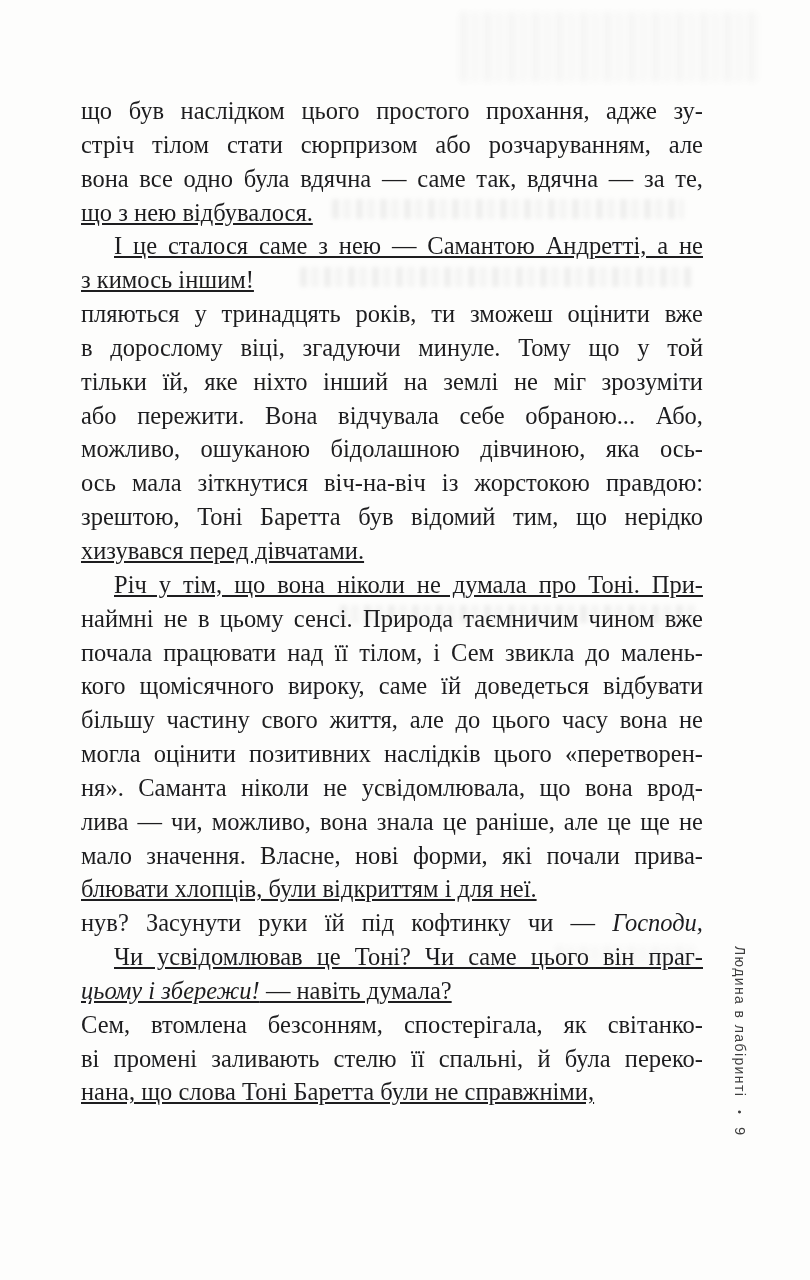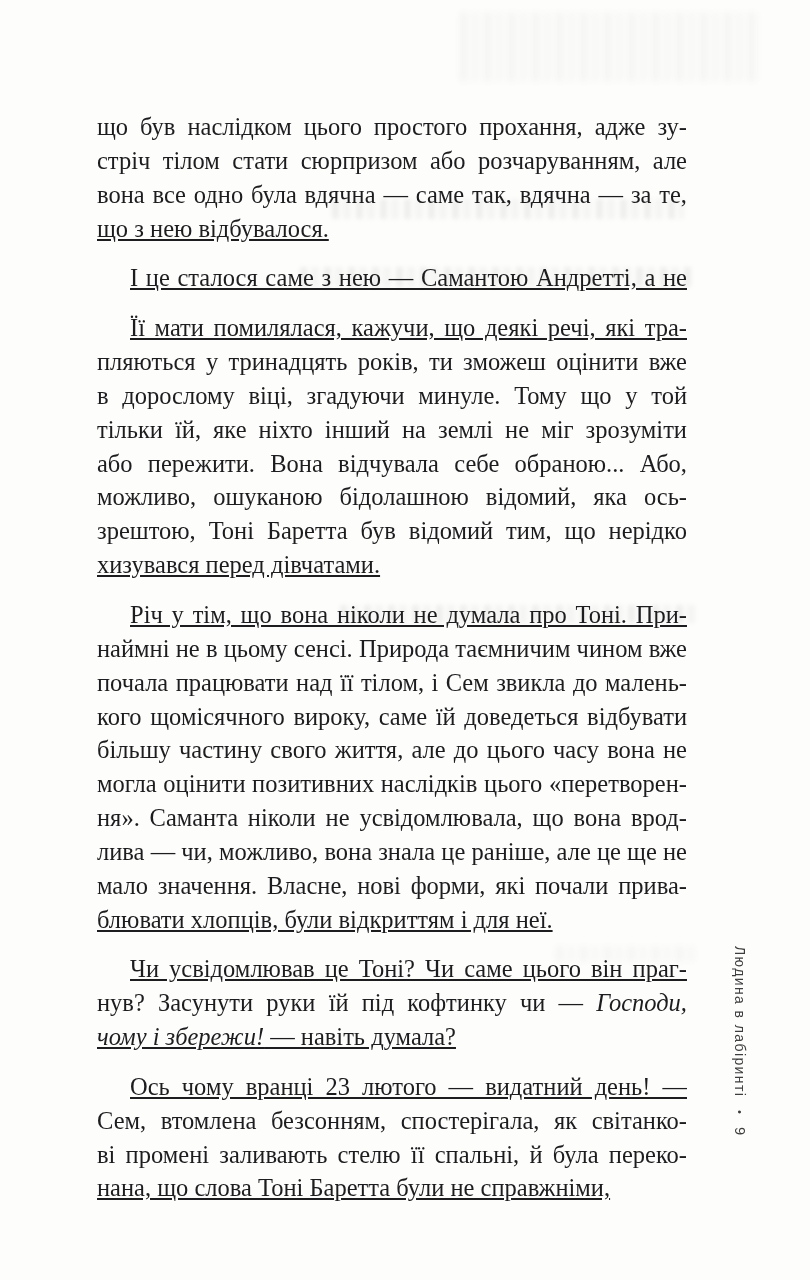--- a/index.html
+++ b/index.html
@@ -16,21 +16,21 @@
     inset: 0;
   }
   .text-block {
     position: absolute;
     left: 81px;
     top: 94px;
     width: 622px;
     color: var(--ink, #1d1d1f);
     font-size: 24.5px;
   }
-  .paragraph { margin: 16px; }
+  .paragraph { margin: 0; }
   .line {
     height: 33.85px;
     line-height: 33.85px;
     text-align: justify;
     text-align-last: justify;
     overflow: hidden;
     white-space: normal;
   }
   .line.last {
     text-align-last: left;
@@ -93,50 +93,50 @@
 
   <div class="text-block">
       <div class="paragraph">
         <div class="line"><span>що був наслідком цього простого прохання, адже зу-</span></div>
         <div class="line"><span>стріч тілом стати сюрпризом або розчаруванням, але</span></div>
         <div class="line"><span>вона все одно була вдячна — саме так, вдячна — за те,</span></div>
         <div class="line last"><span>що з нею відбувалося.</span></div>
       </div>
       <div class="paragraph">
         <div class="line indent"><span>І це сталося саме з нею — Самантою Андретті, а не</span></div>
+        <div class="line last"><span>з кимось іншим!</span></div>
       </div>
       <div class="paragraph">
-        <div class="line indent"><span>Її мати помилялася, кажучи, що деякі речі, які тра-</span></div>
         <div class="line"><span>пляються у тринадцять років, ти зможеш оцінити вже</span></div>
         <div class="line"><span>в дорослому віці, згадуючи минуле. Тому що у той</span></div>
         <div class="line"><span>тільки їй, яке ніхто інший на землі не міг зрозуміти</span></div>
         <div class="line"><span>або пережити. Вона відчувала себе обраною... Або,</span></div>
-        <div class="line"><span>можливо, ошуканою бідолашною відомий, яка ось-</span></div>
+        <div class="line"><span>можливо, ошуканою бідолашною дівчиною, яка ось-</span></div>
+        <div class="line"><span>ось мала зіткнутися віч-на-віч із жорстокою правдою:</span></div>
         <div class="line"><span>зрештою, Тоні Баретта був відомий тим, що нерідко</span></div>
         <div class="line last"><span>хизувався перед дівчатами.</span></div>
       </div>
       <div class="paragraph">
         <div class="line indent"><span>Річ у тім, що вона ніколи не думала про Тоні. При-</span></div>
         <div class="line"><span>наймні не в цьому сенсі. Природа таємничим чином вже</span></div>
         <div class="line"><span>почала працювати над її тілом, і Сем звикла до малень-</span></div>
         <div class="line"><span>кого щомісячного вироку, саме їй доведеться відбувати</span></div>
         <div class="line"><span>більшу частину свого життя, але до цього часу вона не</span></div>
         <div class="line"><span>могла оцінити позитивних наслідків цього «перетворен-</span></div>
         <div class="line"><span>ня». Саманта ніколи не усвідомлювала, що вона врод-</span></div>
         <div class="line"><span>лива — чи, можливо, вона знала це раніше, але це ще не</span></div>
         <div class="line"><span>мало значення. Власне, нові форми, які почали прива-</span></div>
         <div class="line last"><span>блювати хлопців, були відкриттям і для неї.</span></div>
       </div>
       <div class="paragraph">
+        <div class="line"><span>нув? Засунути руки їй під кофтинку чи — </span><span class="it">Господи,</span></div>
         <div class="line indent"><span>Чи усвідомлював це Тоні? Чи саме цього він праг-</span></div>
-        <div class="line"><span>нув? Засунути руки їй під кофтинку чи — </span><span class="it">Господи,</span></div>
-        <div class="line last"><span class="it">чому і збережи!</span><span> — навіть думала?</span></div>
+        <div class="line last"><span class="it">цьому і збережи!</span><span> — навіть думала?</span></div>
       </div>
       <div class="paragraph">
-        <div class="line indent"><span>Ось чому вранці 23 лютого — видатний день! —</span></div>
         <div class="line"><span>Сем, втомлена безсонням, спостерігала, як світанко-</span></div>
         <div class="line"><span>ві промені заливають стелю її спальні, й була переко-</span></div>
         <div class="line last"><span>нана, що слова Тоні Баретта були не справжніми,</span></div>
       </div>
     </div>
 
   <div class="sidebar">
     <span>Людина в лабіринті</span><span class="sep">•</span><span class="pagenum">9</span>
   </div>
 

